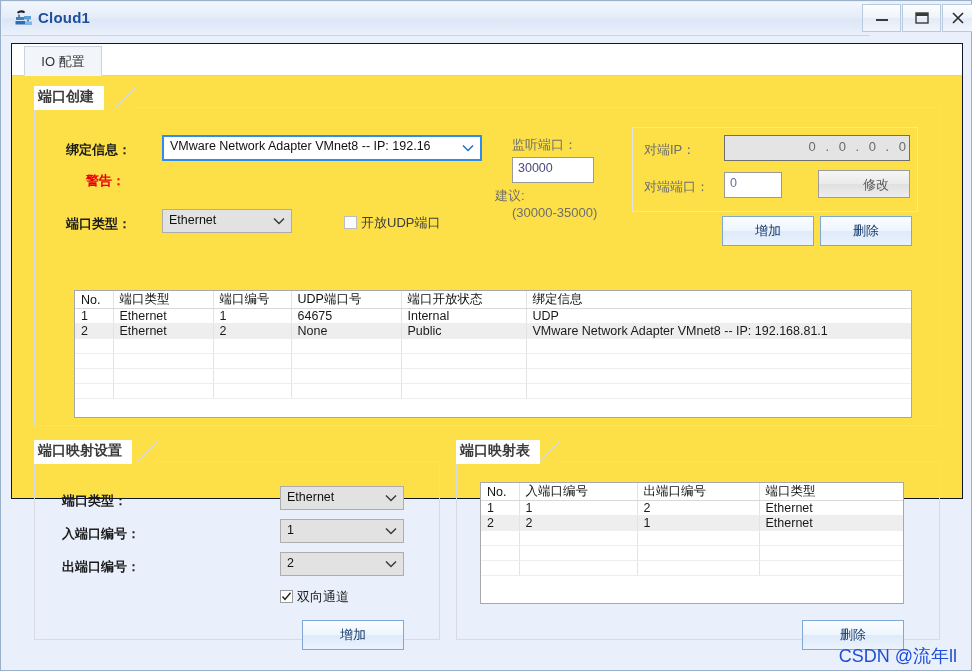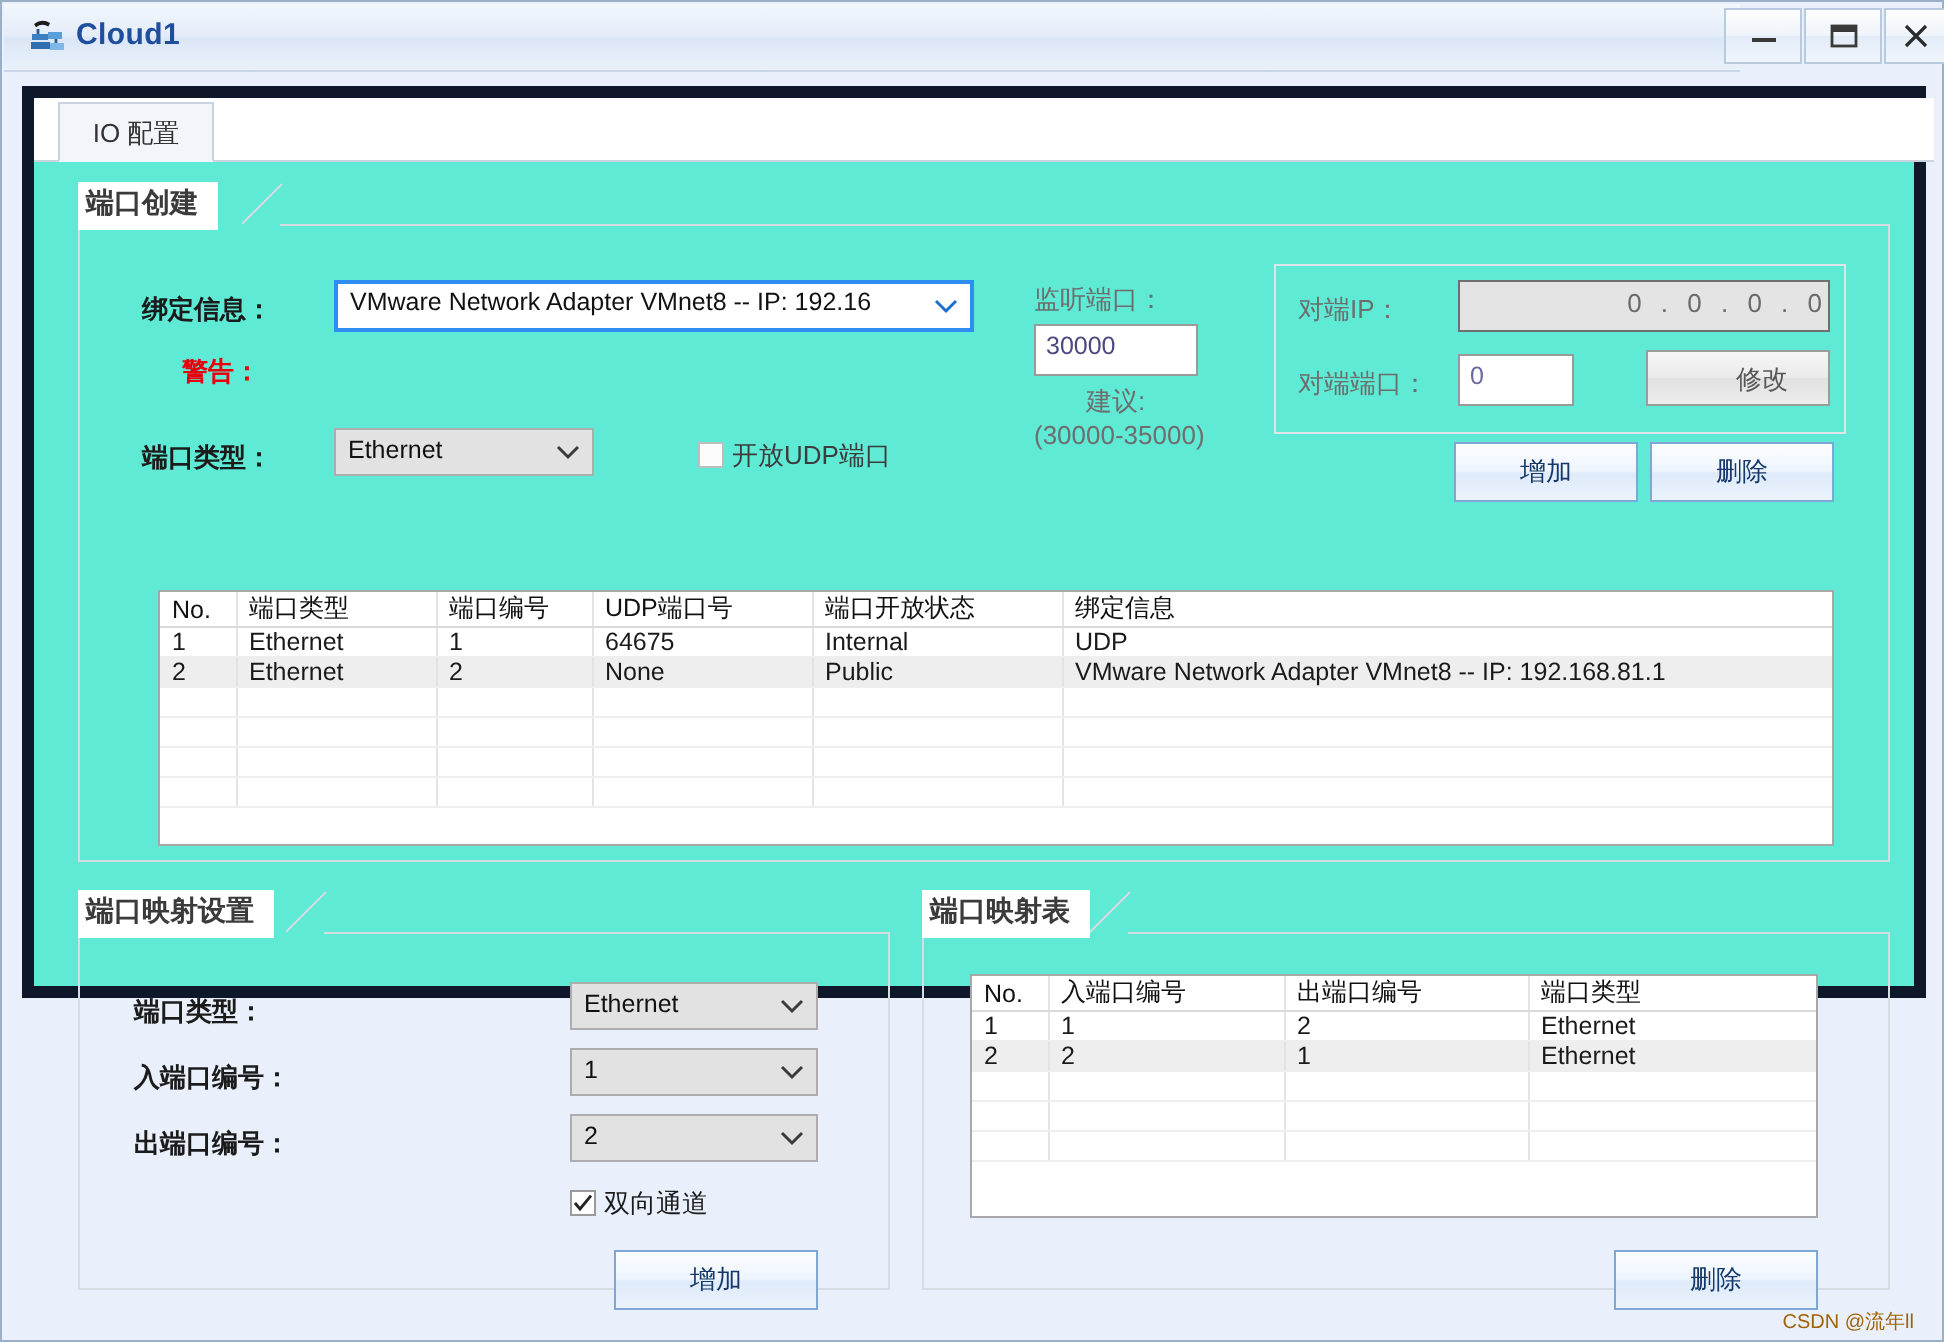--- a/index.html
+++ b/index.html
@@ -51,22 +51,22 @@
   #btn-min { left: 860px; }
   #btn-max { left: 900px; }
   #btn-close { left: 940px; width: 30px; border-right: none; }
 
   
   #client {
     position: absolute;
     left: 10px; top: 42px;
     width: 952px; height: 456px;
     box-sizing: border-box;
-    background: #5eead4;
-    border: 6px solid #0f172a;
+    background: #fde047;
+    border: 1px solid #0f172a;
   }
 
   
   #tabstrip {
     position: absolute; left: 0; top: 0;
     width: 950px; height: 32px;
     box-sizing: border-box;
     background: #ffffff;
     border-bottom: 1px solid #c9d3df;
   }
@@ -251,22 +251,22 @@
     border-bottom: 1px solid #d9d9d9;
   }
   .grid td { color: #1a1a1a; }
   .grid tr.alt td { background: #eeeeee; }
   .grid tr.empty td { color: transparent; }
 
   
   #watermark {
     position: absolute;
     right: 14px; bottom: 2px;
-    font-size: 10px;
-    color: #a16207;
+    font-size: 18px;
+    color: #1d4ed8;
     white-space: nowrap;
   }
 </style>
 </head>
 <body>
 
 <div id="window">
 
   <div id="titlebar">
     <span id="title-icon">
@@ -336,21 +336,21 @@
             </svg>
         </span>
       </div>
 
       <div class="checkrow disabled" style="left:310px; top:128px;">
         <span class="cbox"></span><span>开放UDP端口</span>
       </div>
 
       <div class="lbl lbl-gray" style="left:478px; top:50px;">监听端口：</div>
       <div class="textbox" style="left:478px; top:71px; width:82px; height:26px;">30000</div>
-      <div class="lbl lbl-gray" style="left:504px; top:101px;">建议:</div>
+      <div class="lbl lbl-gray" style="left:461px; top:101px;">建议:</div>
       <div class="lbl lbl-gray" style="left:478px; top:119px;">(30000-35000)</div>
 
       <div style="position:absolute; left:598px; top:41px; width:286px; height:85px; box-sizing:border-box; border:1px solid #e0e4e8;"></div>
 
       <div class="lbl lbl-gray" style="left:610px; top:55px;">对端IP：</div>
       <div class="ipbox" style="left:690px; top:49px; width:186px; height:26px;">0 . 0 . 0 . 0</div>
 
       <div class="lbl lbl-gray" style="left:610px; top:92px;">对端端口：</div>
       <div class="textbox" style="left:690px; top:86px; width:58px; height:26px; color:#6a6aa0;">0</div>
       <div class="btn-gray" style="left:784px; top:84px; width:92px; height:28px;padding-left:24px;">修改</div>

